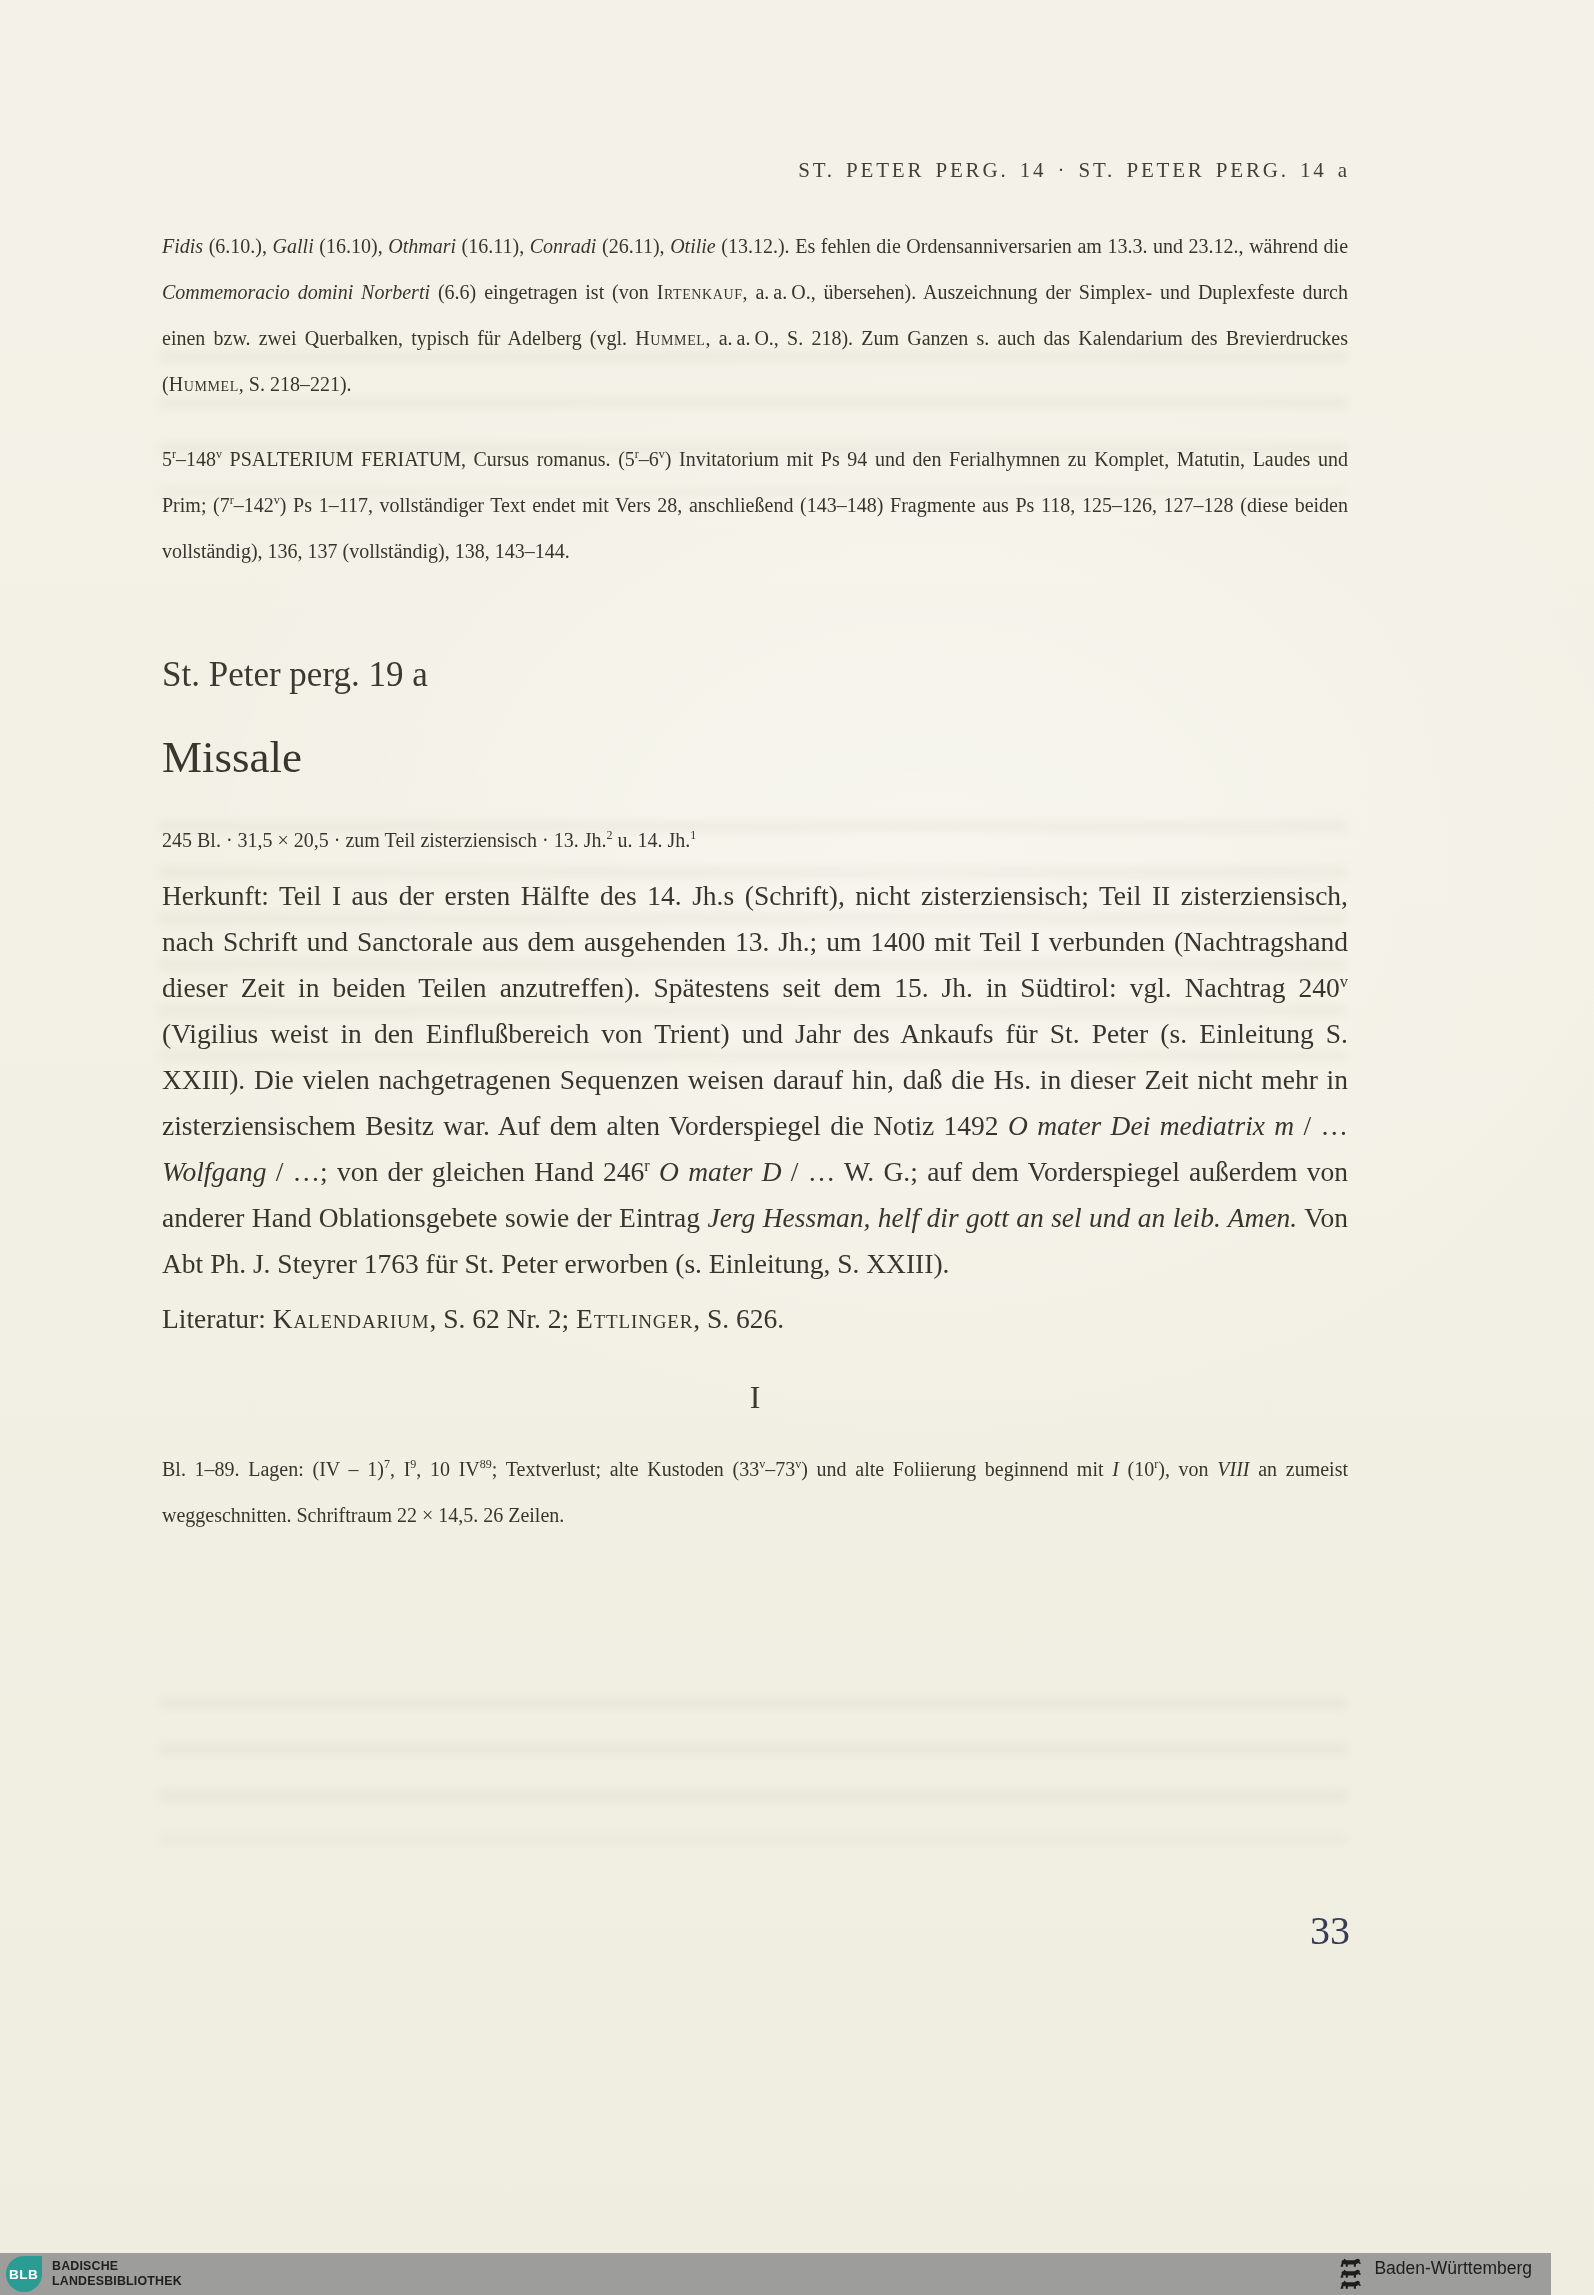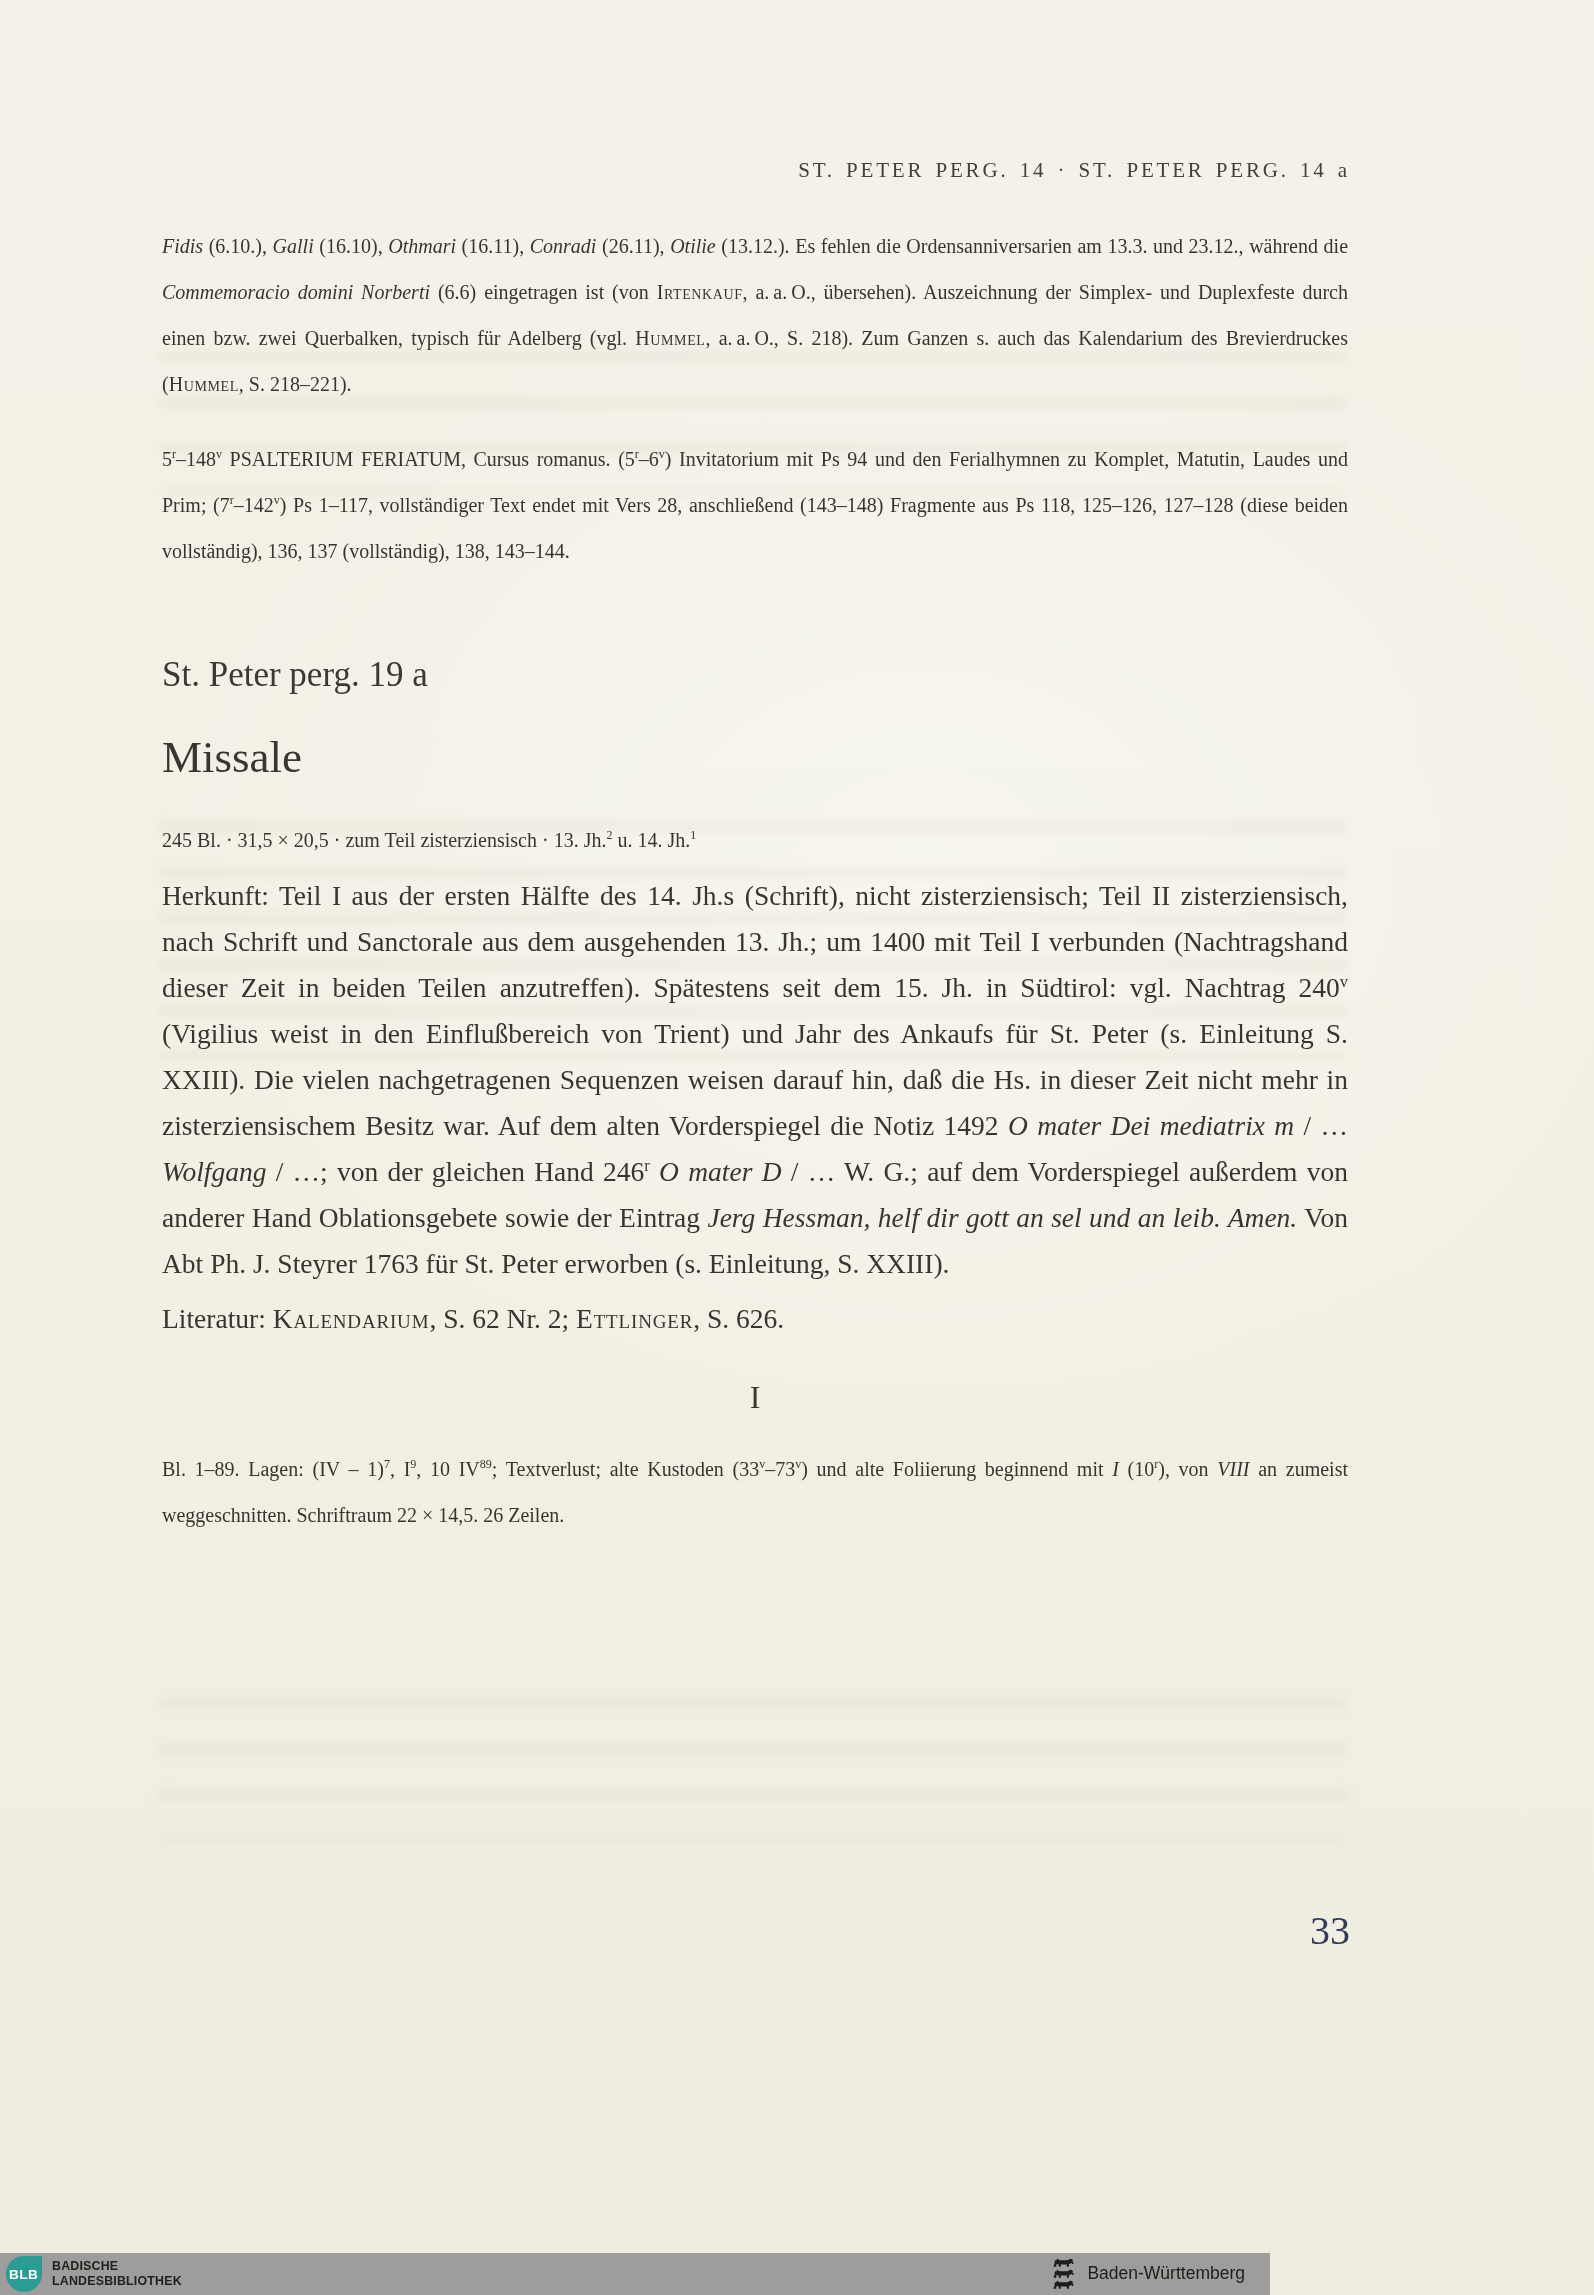--- a/index.html
+++ b/index.html
@@ -64,37 +64,37 @@
   }
 
   
   .seg-n{}
   .seg-i{font-style:italic;}
   .seg-sc{font-variant:small-caps;letter-spacing:0.03em;}
   .seg-sup{vertical-align:super;font-size:60%;line-height:0;}
 
   
   .footer-bar{
-    position:absolute;left:0;bottom:0;width:1270px;height:42px;
+    position:absolute;left:0;bottom:0;width:1551px;height:42px;
     background:#9d9d9b;
     font-family:"Liberation Sans","DejaVu Sans",sans-serif;
     display:flex;align-items:center;justify-content:space-between;
   }
   .footer-left{display:flex;align-items:center;gap:10.4px;padding-left:5.6px;}
   .blb-logo{
     width:36px;height:36px;flex:0 0 36px;
     background:#2b9c94;
     border-radius:50% 0 50% 50%;
     display:flex;align-items:center;justify-content:center;
     color:#ffffff;font-weight:bold;font-size:13.6px;letter-spacing:0.4px;
   }
   .library-name{
     color:#21211f;font-weight:bold;font-size:12.4px;line-height:15px;letter-spacing:0.2px;
   }
-  .footer-right{display:flex;align-items:center;gap:11px;padding-right:25px;}
+  .footer-right{display:flex;align-items:flex-start;gap:11px;padding-right:19px;}
   .lions{display:flex;flex-direction:column;gap:0.8px;}
   .lions svg{display:block;}
   .state-name{color:#1d1d1b;font-size:17.5px;font-weight:400;}
 </style>
 </head>
 <body>
 
 <div class="page">
 
   <div class="ghost g1"></div>

